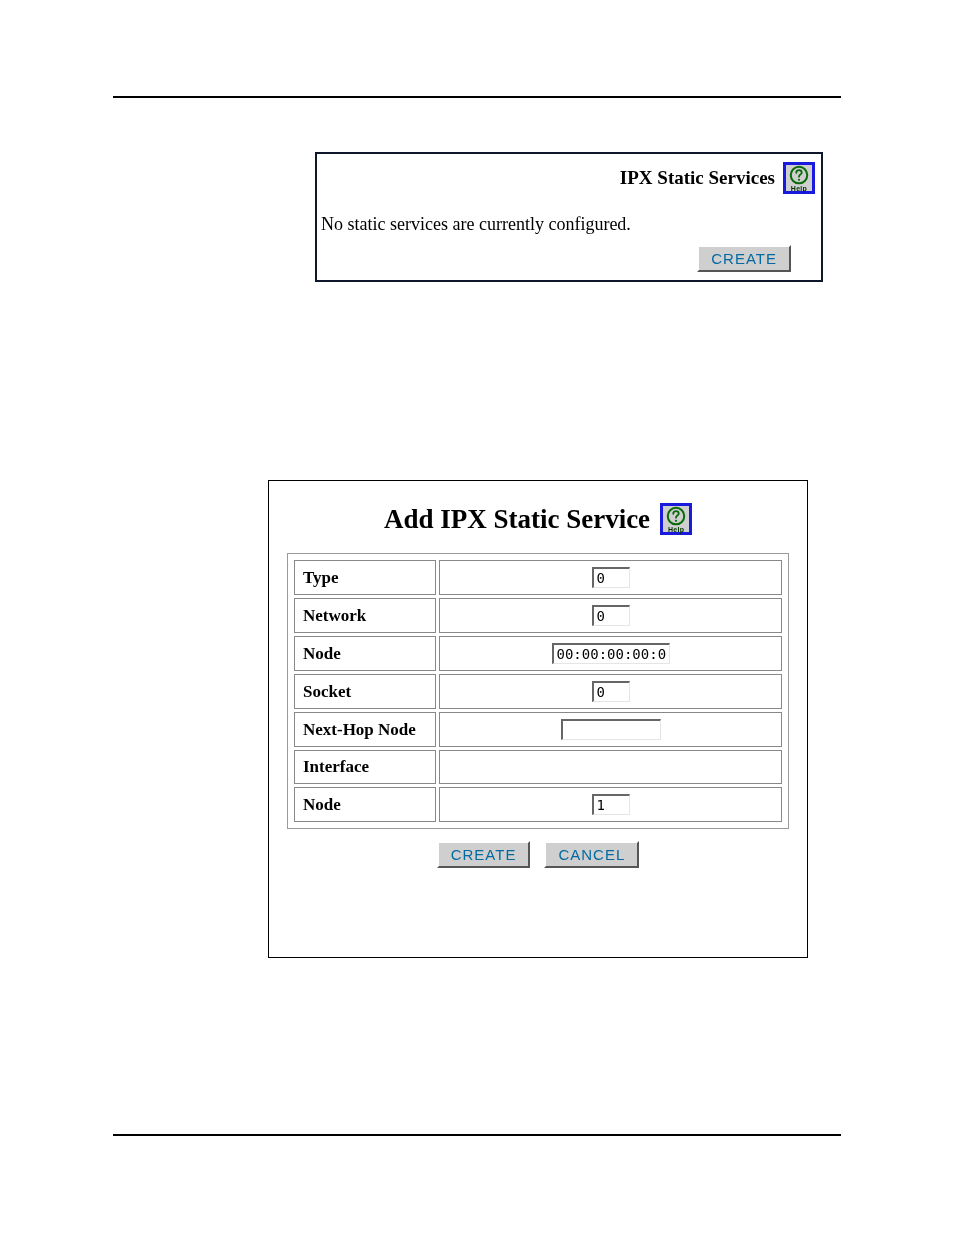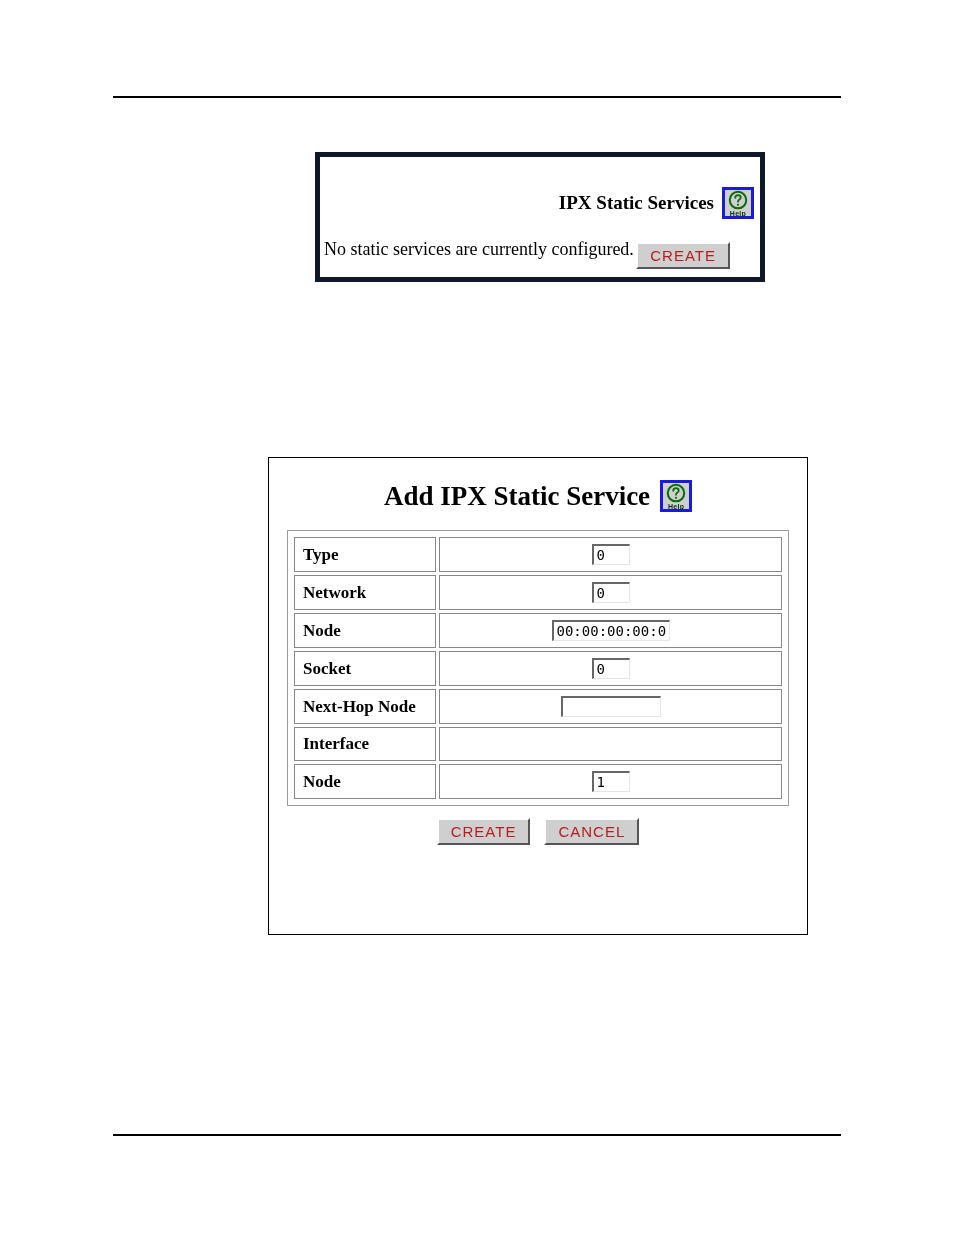--- a/index.html
+++ b/index.html
@@ -28,25 +28,25 @@
     top: 1134px;
     height: 2px;
     background: #000;
   }
 
   
   .panel1 {
     position: absolute;
     left: 315px;
     top: 152px;
-    width: 450px;
+    width: 508px;
     height: 130px;
     background: #fff;
-    border: 5px solid #0f172a;
-    padding: 24px 6px 8px 6px;
+    border: 2px solid #0f172a;
+    padding: 2px 6px 8px 6px;
   }
   .panel1-header {
     display: flex;
     justify-content: flex-end;
     align-items: center;
     height: 44px;
     gap: 8px;
   }
   .panel1-title {
     font-family: "Times New Roman", serif;
@@ -97,31 +97,31 @@
     display: inline-block;
     background: #cfcfcf;
     font-family: Arial, Helvetica, sans-serif;
     font-size: 15px;
     letter-spacing: 1px;
     padding: 4px 12px;
     border-top: 2px solid #fff;
     border-left: 2px solid #fff;
     border-right: 2px solid #555;
     border-bottom: 2px solid #555;
-    color: #b91c1c;
+    color: #0369a1;
     text-align: center;
     line-height: 1;
     user-select: none;
   }
 
   
   .panel2 {
     position: absolute;
     left: 268px;
-    top: 457px;
+    top: 480px;
     width: 540px;
     height: 478px;
     background: #fff;
     border: 1px solid #000;
   }
 
   .panel2-header {
     display: flex;
     justify-content: center;
     align-items: center;

